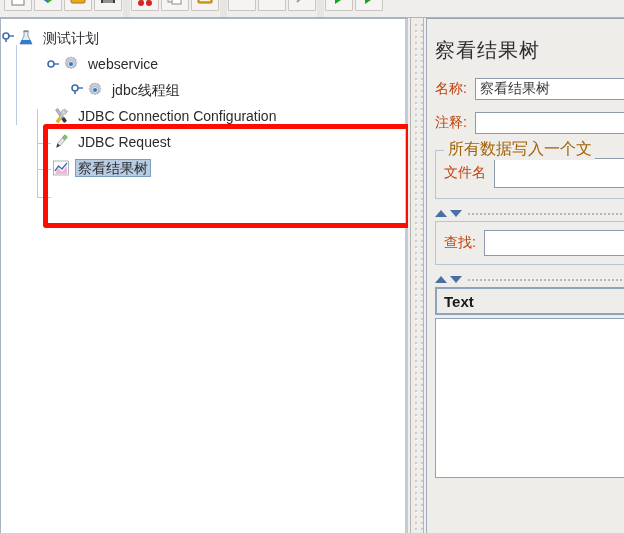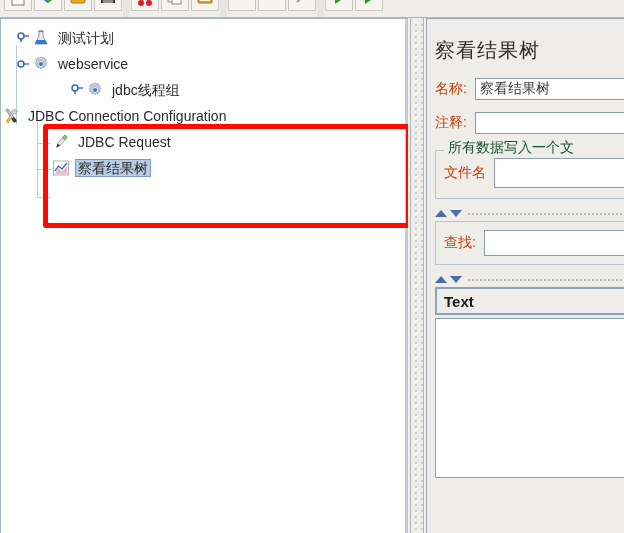--- a/index.html
+++ b/index.html
@@ -235,22 +235,22 @@
     width: 8px;
     height: 1px;
     background: #b6c4d3;
   }
   .group-legend {
     position: absolute;
     left: 9px;
     top: -11px;
     background: #eeedea;
     padding: 0 3px;
-    font-size: 14px;
-    color: #14532d;
+    font-size: 16px;
+    color: #a16207;
     white-space: nowrap;
   }
 
   
   .arrowstrip {
     display: flex;
     align-items: center;
     margin-top: 8px;
     height: 12px;
   }
@@ -405,39 +405,39 @@
     <div class="tree-scroll-edge"></div>
 
     <div class="tree">
 
       <div class="tline" style="left:15px; top:26px; width:1px; height:80px;"></div>
       <div class="tline" style="left:36px; top:90px; width:1px; height:88px;"></div>
       <div class="tline" style="left:36px; top:124px; width:14px; height:1px;"></div>
       <div class="tline" style="left:36px; top:150px; width:14px; height:1px;"></div>
       <div class="tline" style="left:36px; top:178px; width:14px; height:1px;"></div>
 
-      <div class="tnode" style="padding-left:16px;">
+      <div class="tnode" style="padding-left:1px;">
         <span class="handle">
           <svg width="14" height="14" viewBox="0 0 14 14">
             <circle cx="4" cy="5" r="3" fill="none" stroke="#3f6fae" stroke-width="1.6"></circle>
             <line x1="4" y1="8" x2="4" y2="11" stroke="#3f6fae" stroke-width="1.6"></line>
             <line x1="6" y1="5" x2="12" y2="5" stroke="#3f6fae" stroke-width="1.4"></line>
           </svg>
         </span>
         <span class="ticon">
           <svg width="18" height="18" viewBox="0 0 18 18">
             <path d="M7 2 L7 7 L3 15 L15 15 L11 7 L11 2 Z" fill="#e8edf3" stroke="#8b9aab" stroke-width="1"></path>
             <path d="M4.6 11 L13.4 11 L15 15 L3 15 Z" fill="#2a7fd4"></path>
             <rect x="6.4" y="1.5" width="5.2" height="1.6" fill="#7f8c9b"></rect>
           </svg>
         </span>
         <span class="lbl">测试计划</span>
       </div>
 
-      <div class="tnode" style="padding-left:16px;">
+      <div class="tnode" style="padding-left:46px;">
         <span class="handle">
           <svg width="14" height="14" viewBox="0 0 14 14">
             <circle cx="4" cy="7" r="3" fill="none" stroke="#3f6fae" stroke-width="1.6"></circle>
             <line x1="1" y1="7" x2="1" y2="7" stroke="#3f6fae" stroke-width="1.6"></line>
             <line x1="6" y1="7" x2="12" y2="7" stroke="#3f6fae" stroke-width="1.4"></line>
           </svg>
         </span>
         <span class="ticon">
           <svg width="18" height="18" viewBox="0 0 18 18">
             <path d="M9 1.8 l1.3 1.1 1.7-.4 .6 1.6 1.6 .6 -.4 1.7 1.1 1.3 -1.1 1.3 .4 1.7 -1.6 .6 -.6 1.6 -1.7-.4 -1.3 1.1 -1.3-1.1 -1.7 .4 -.6-1.6 -1.6-.6 .4-1.7 -1.1-1.3 1.1-1.3 -.4-1.7 1.6-.6 .6-1.6 1.7 .4 Z" fill="#c9ccd1" stroke="#9aa0a8" stroke-width=".7"></path>
@@ -459,21 +459,21 @@
         <span class="ticon">
           <svg width="18" height="18" viewBox="0 0 18 18">
             <path d="M9 1.8 l1.3 1.1 1.7-.4 .6 1.6 1.6 .6 -.4 1.7 1.1 1.3 -1.1 1.3 .4 1.7 -1.6 .6 -.6 1.6 -1.7-.4 -1.3 1.1 -1.3-1.1 -1.7 .4 -.6-1.6 -1.6-.6 .4-1.7 -1.1-1.3 1.1-1.3 -.4-1.7 1.6-.6 .6-1.6 1.7 .4 Z" fill="#c9ccd1" stroke="#9aa0a8" stroke-width=".7"></path>
             <circle cx="9" cy="9" r="3.4" fill="#eef1f4" stroke="#9aa0a8" stroke-width=".7"></circle>
             <circle cx="9" cy="9" r="2.1" fill="#2a7fd4"></circle>
           </svg>
         </span>
         <span class="lbl">jdbc线程组</span>
       </div>
 
-      <div class="tnode" style="">
+      <div class="tnode" style="padding-left:50px;">
         <span class="ticon">
           <svg width="20" height="20" viewBox="0 0 20 20">
             <g transform="rotate(-35 10 10)">
               <rect x="9" y="2" width="2.6" height="11" fill="#b9bcc1" stroke="#7f848b" stroke-width=".6"></rect>
               <rect x="8.4" y="12.6" width="3.8" height="5" rx="1" fill="#3b3b3b"></rect>
             </g>
             <g transform="rotate(35 10 10)">
               <path d="M9 2.2 l1.2 0 0 2.2 1.2 0 0-2.2 1.2 0 0 3.4 -1.6 1.3 0 6.2 -1.8 0 0-6.2 -1.6-1.3 Z" fill="#dedede" stroke="#8d8d8d" stroke-width=".6"></path>
               <rect x="8.6" y="12.6" width="3.6" height="5" rx="1" fill="#e9b227"></rect>
             </g>

